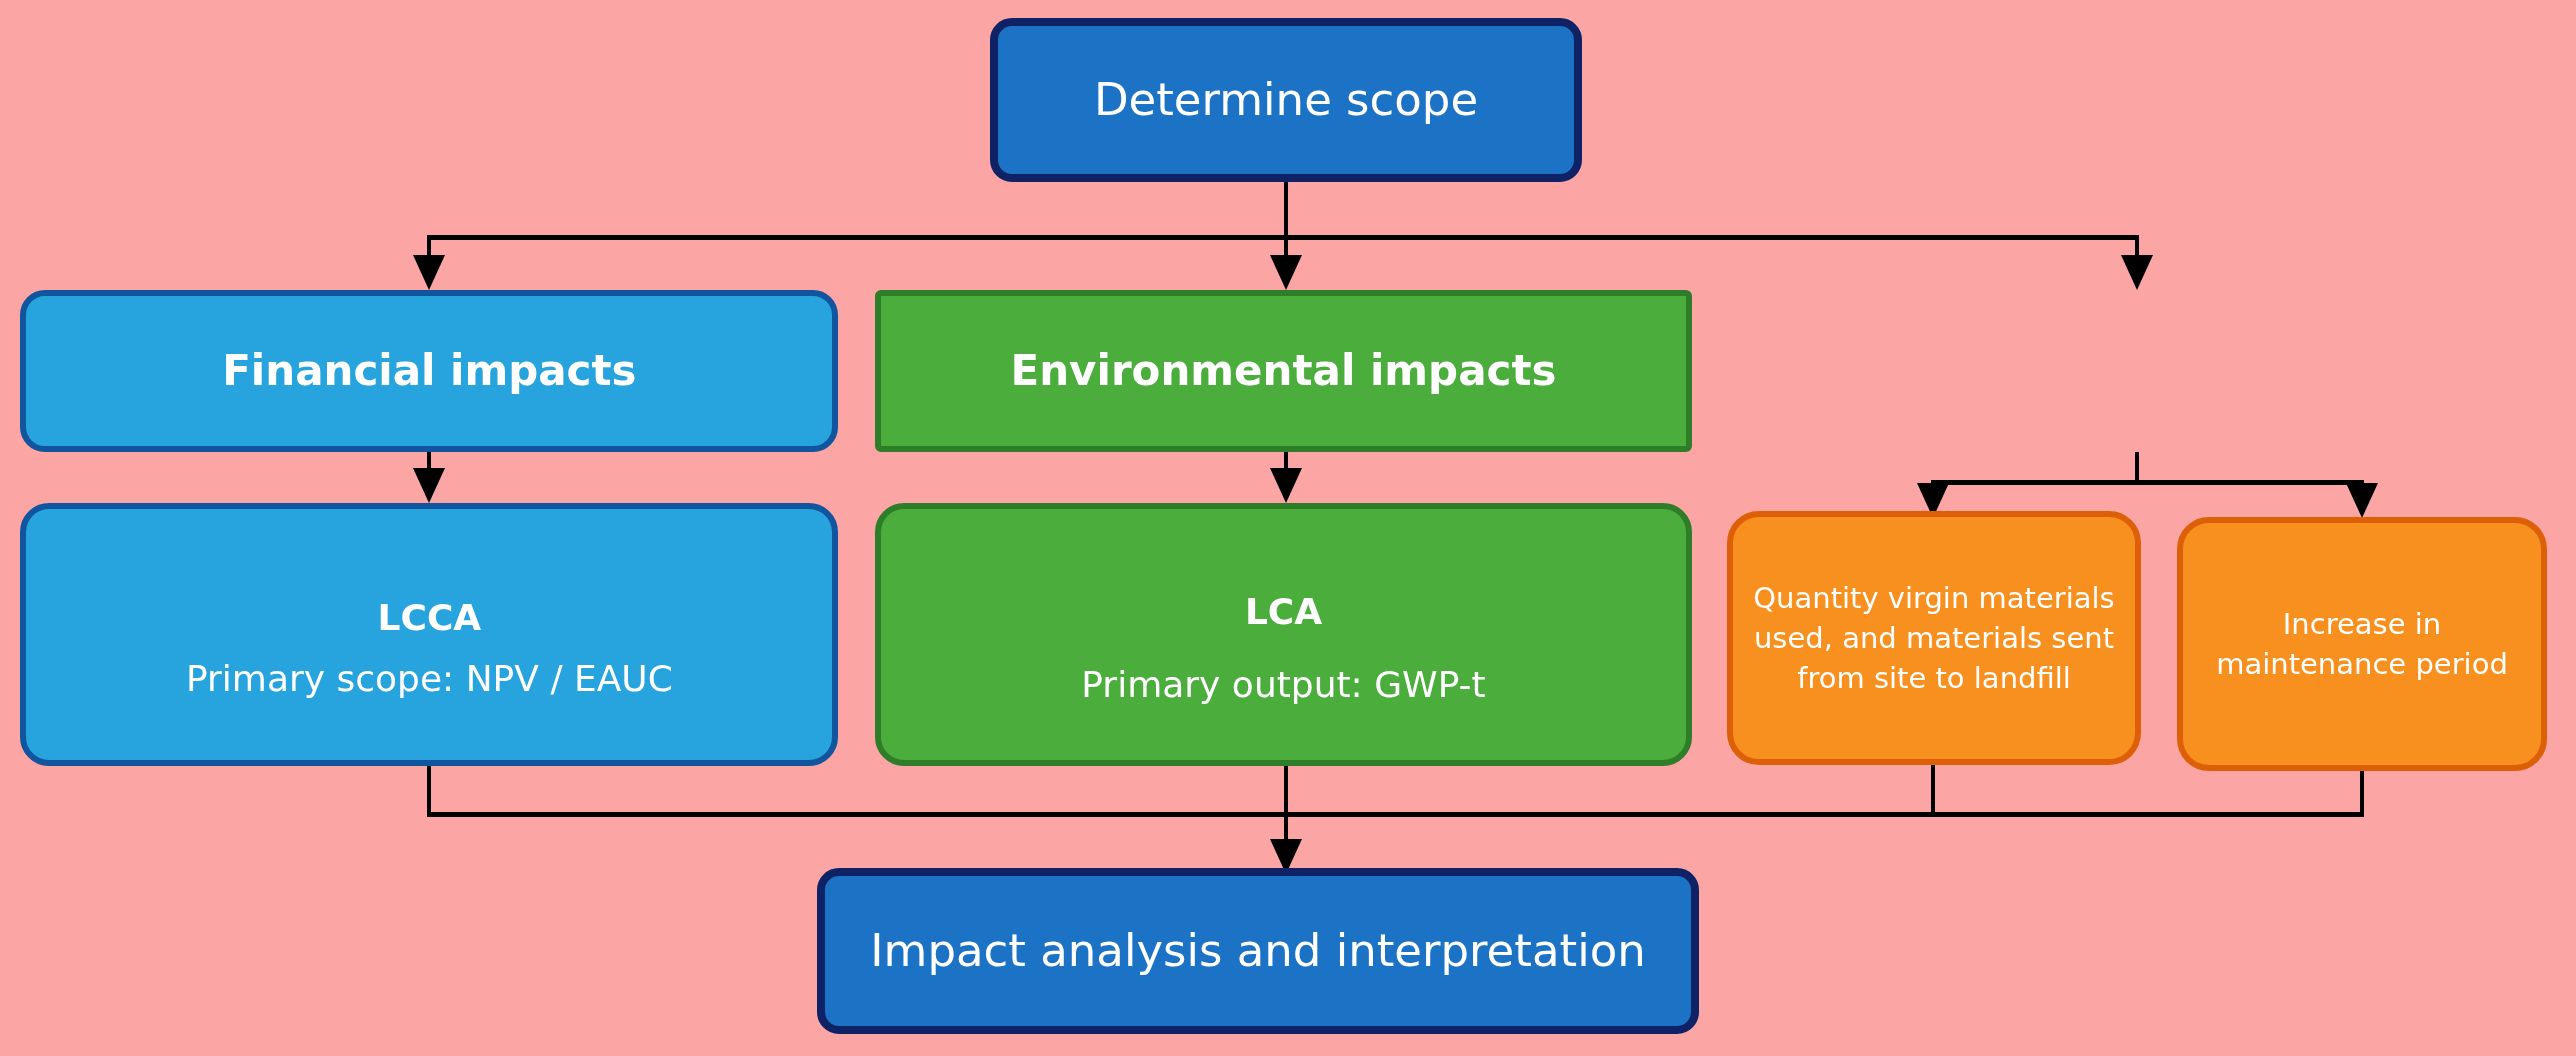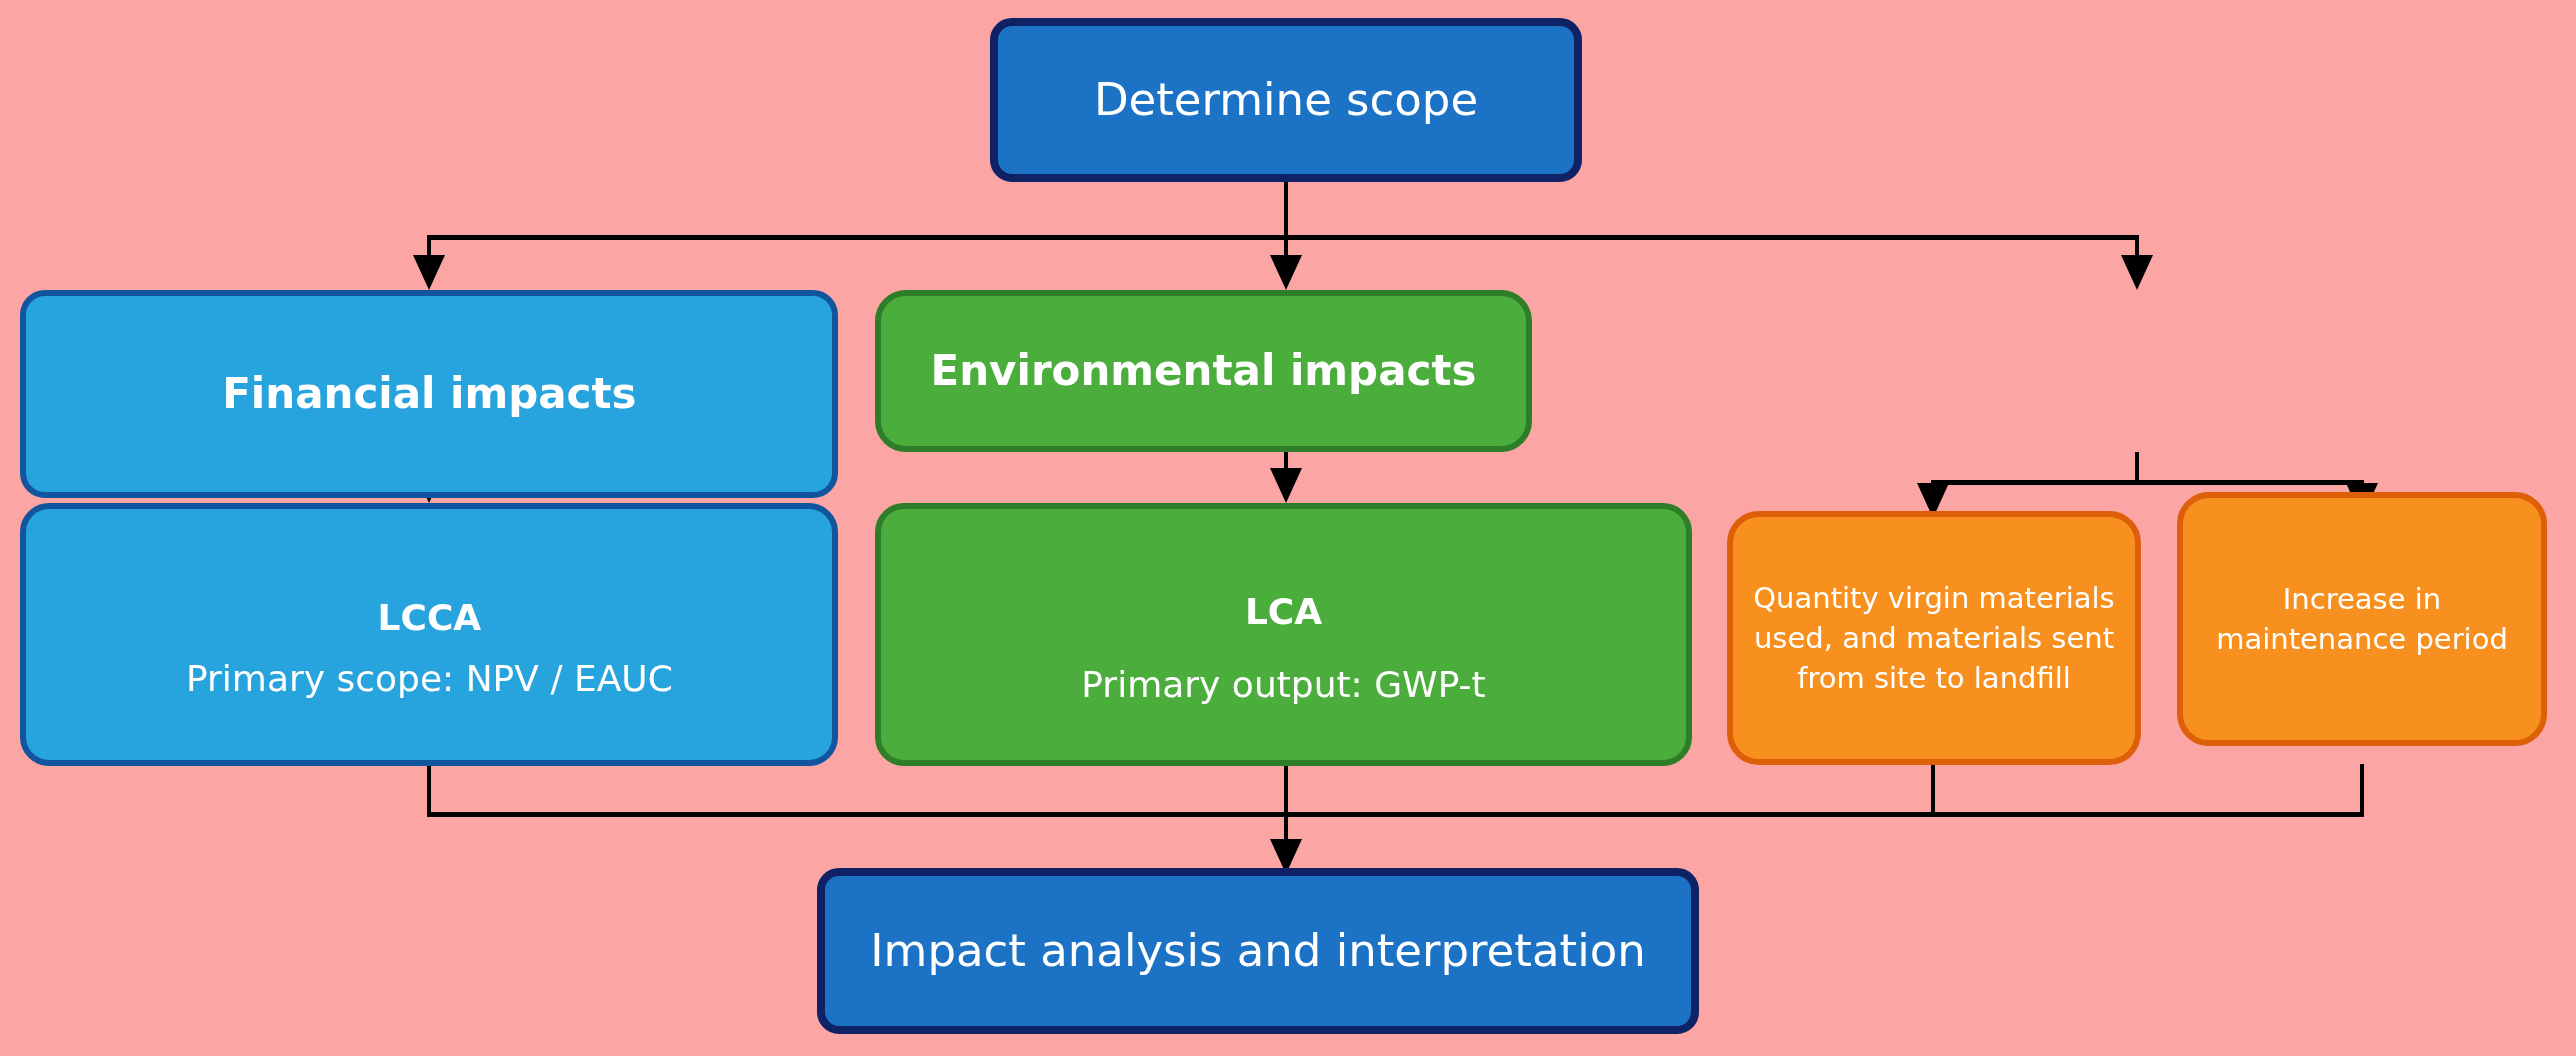--- a/index.html
+++ b/index.html
@@ -43,32 +43,32 @@
   }
   .n-impact {
     left: 817px; top: 868px; width: 882px; height: 166px;
     background: #1C72C4;
     border: 8px solid #0E2265;
     border-radius: 22px;
     font-size: 45px;
   }
   
   .n-financial {
-    left: 20.4px; top: 290px; width: 818px; height: 208px;
+    left: 20.4px; top: 290px; width: 818px; height: 162px;
     background: #27A3DD;
     border: 6.6px solid #10559E;
     border-radius: 25px;
     font-size: 42px;
     font-weight: bold;
   }
   .n-environmental {
-    left: 875px; top: 290px; width: 657px; height: 162px;
+    left: 875px; top: 290px; width: 817px; height: 162px;
     background: #4BAE3C;
     border: 6.6px solid #2E7D28;
-    border-radius: 31px;
+    border-radius: 6px;
     font-size: 42px;
     font-weight: bold;
   }
   .n-social {
     left: 1727px; top: 290px; width: 820px; height: 162px;
     background: #F7901E;
     border: 6.6px solid #DD5F08;
     border-radius: 25px;
     font-size: 42px;
     font-weight: bold;
@@ -99,21 +99,21 @@
   .n-materials {
     left: 1727px; top: 511px; width: 414px; height: 254px;
     background: #F7901E;
     border: 6.6px solid #DD5F08;
     border-radius: 32px;
     font-size: 29px;
     line-height: 1.38;
     padding: 0 16px;
   }
   .n-maintenance {
-    left: 2177px; top: 492px; width: 370px; height: 254px;
+    left: 2177px; top: 517px; width: 370px; height: 254px;
     background: #F7901E;
     border: 6.6px solid #DD5F08;
     border-radius: 32px;
     font-size: 29px;
     line-height: 1.38;
     padding: 0 16px;
   }
   
   .conn {
     position: absolute;

